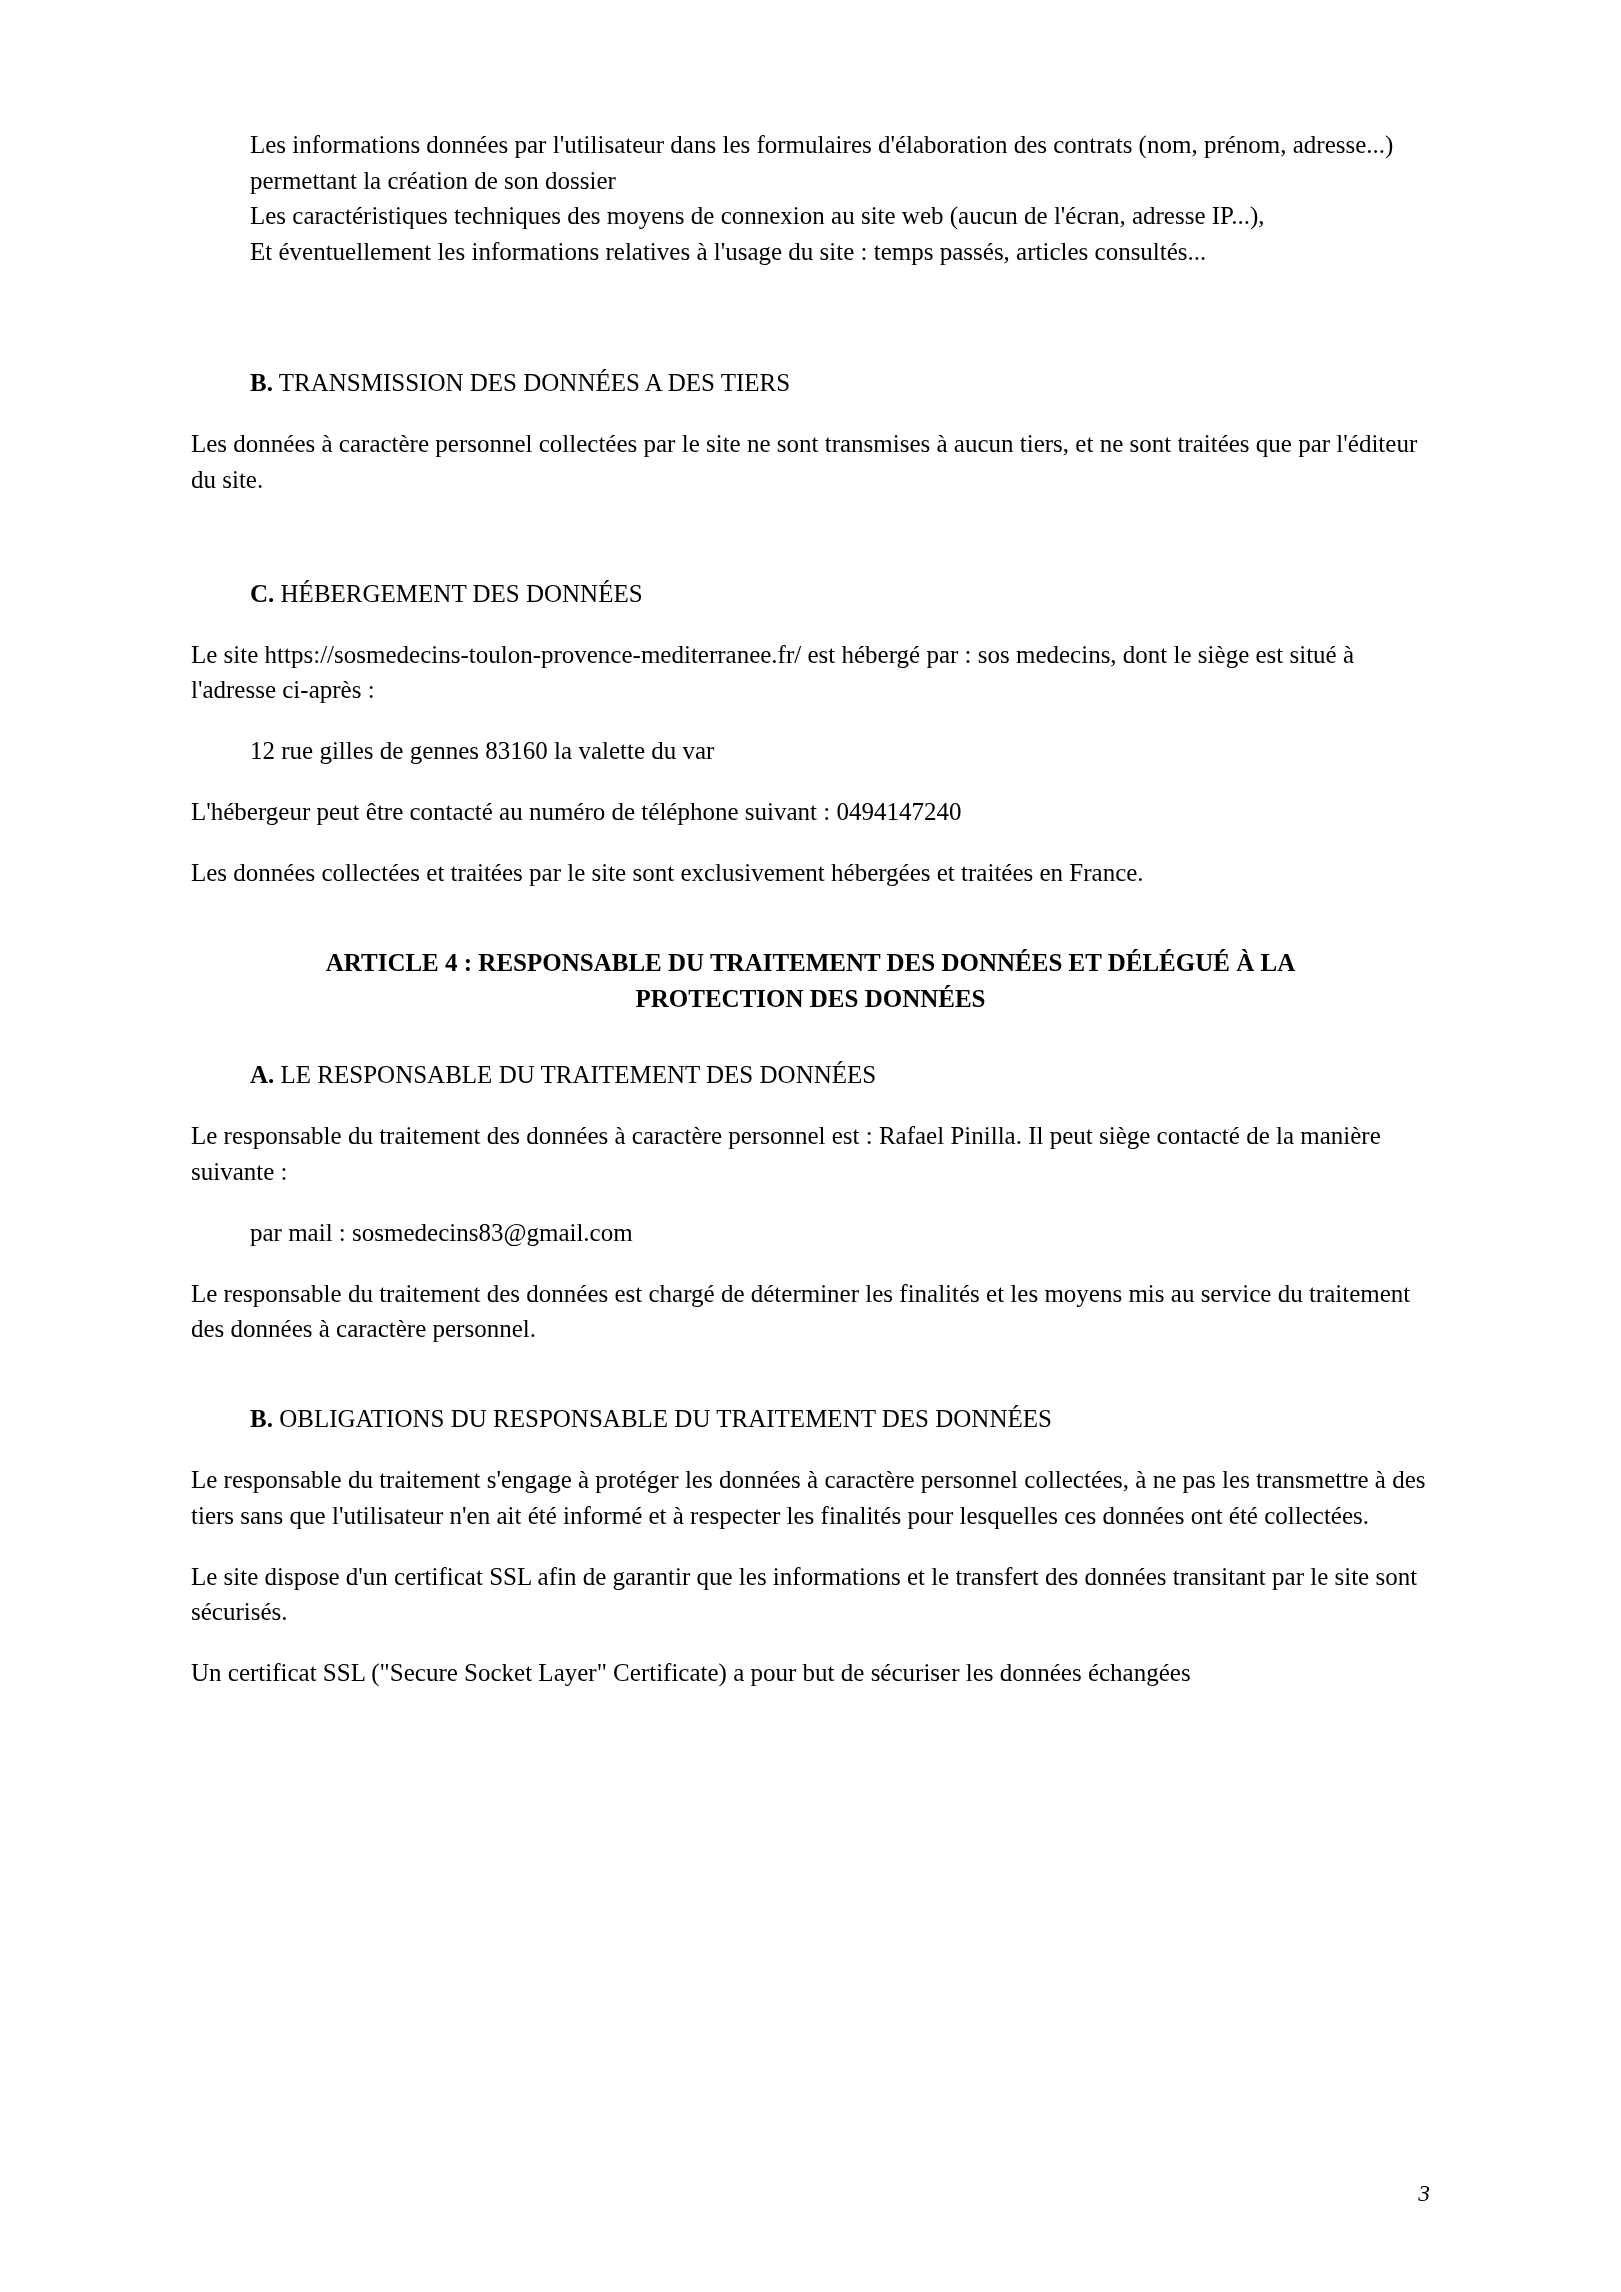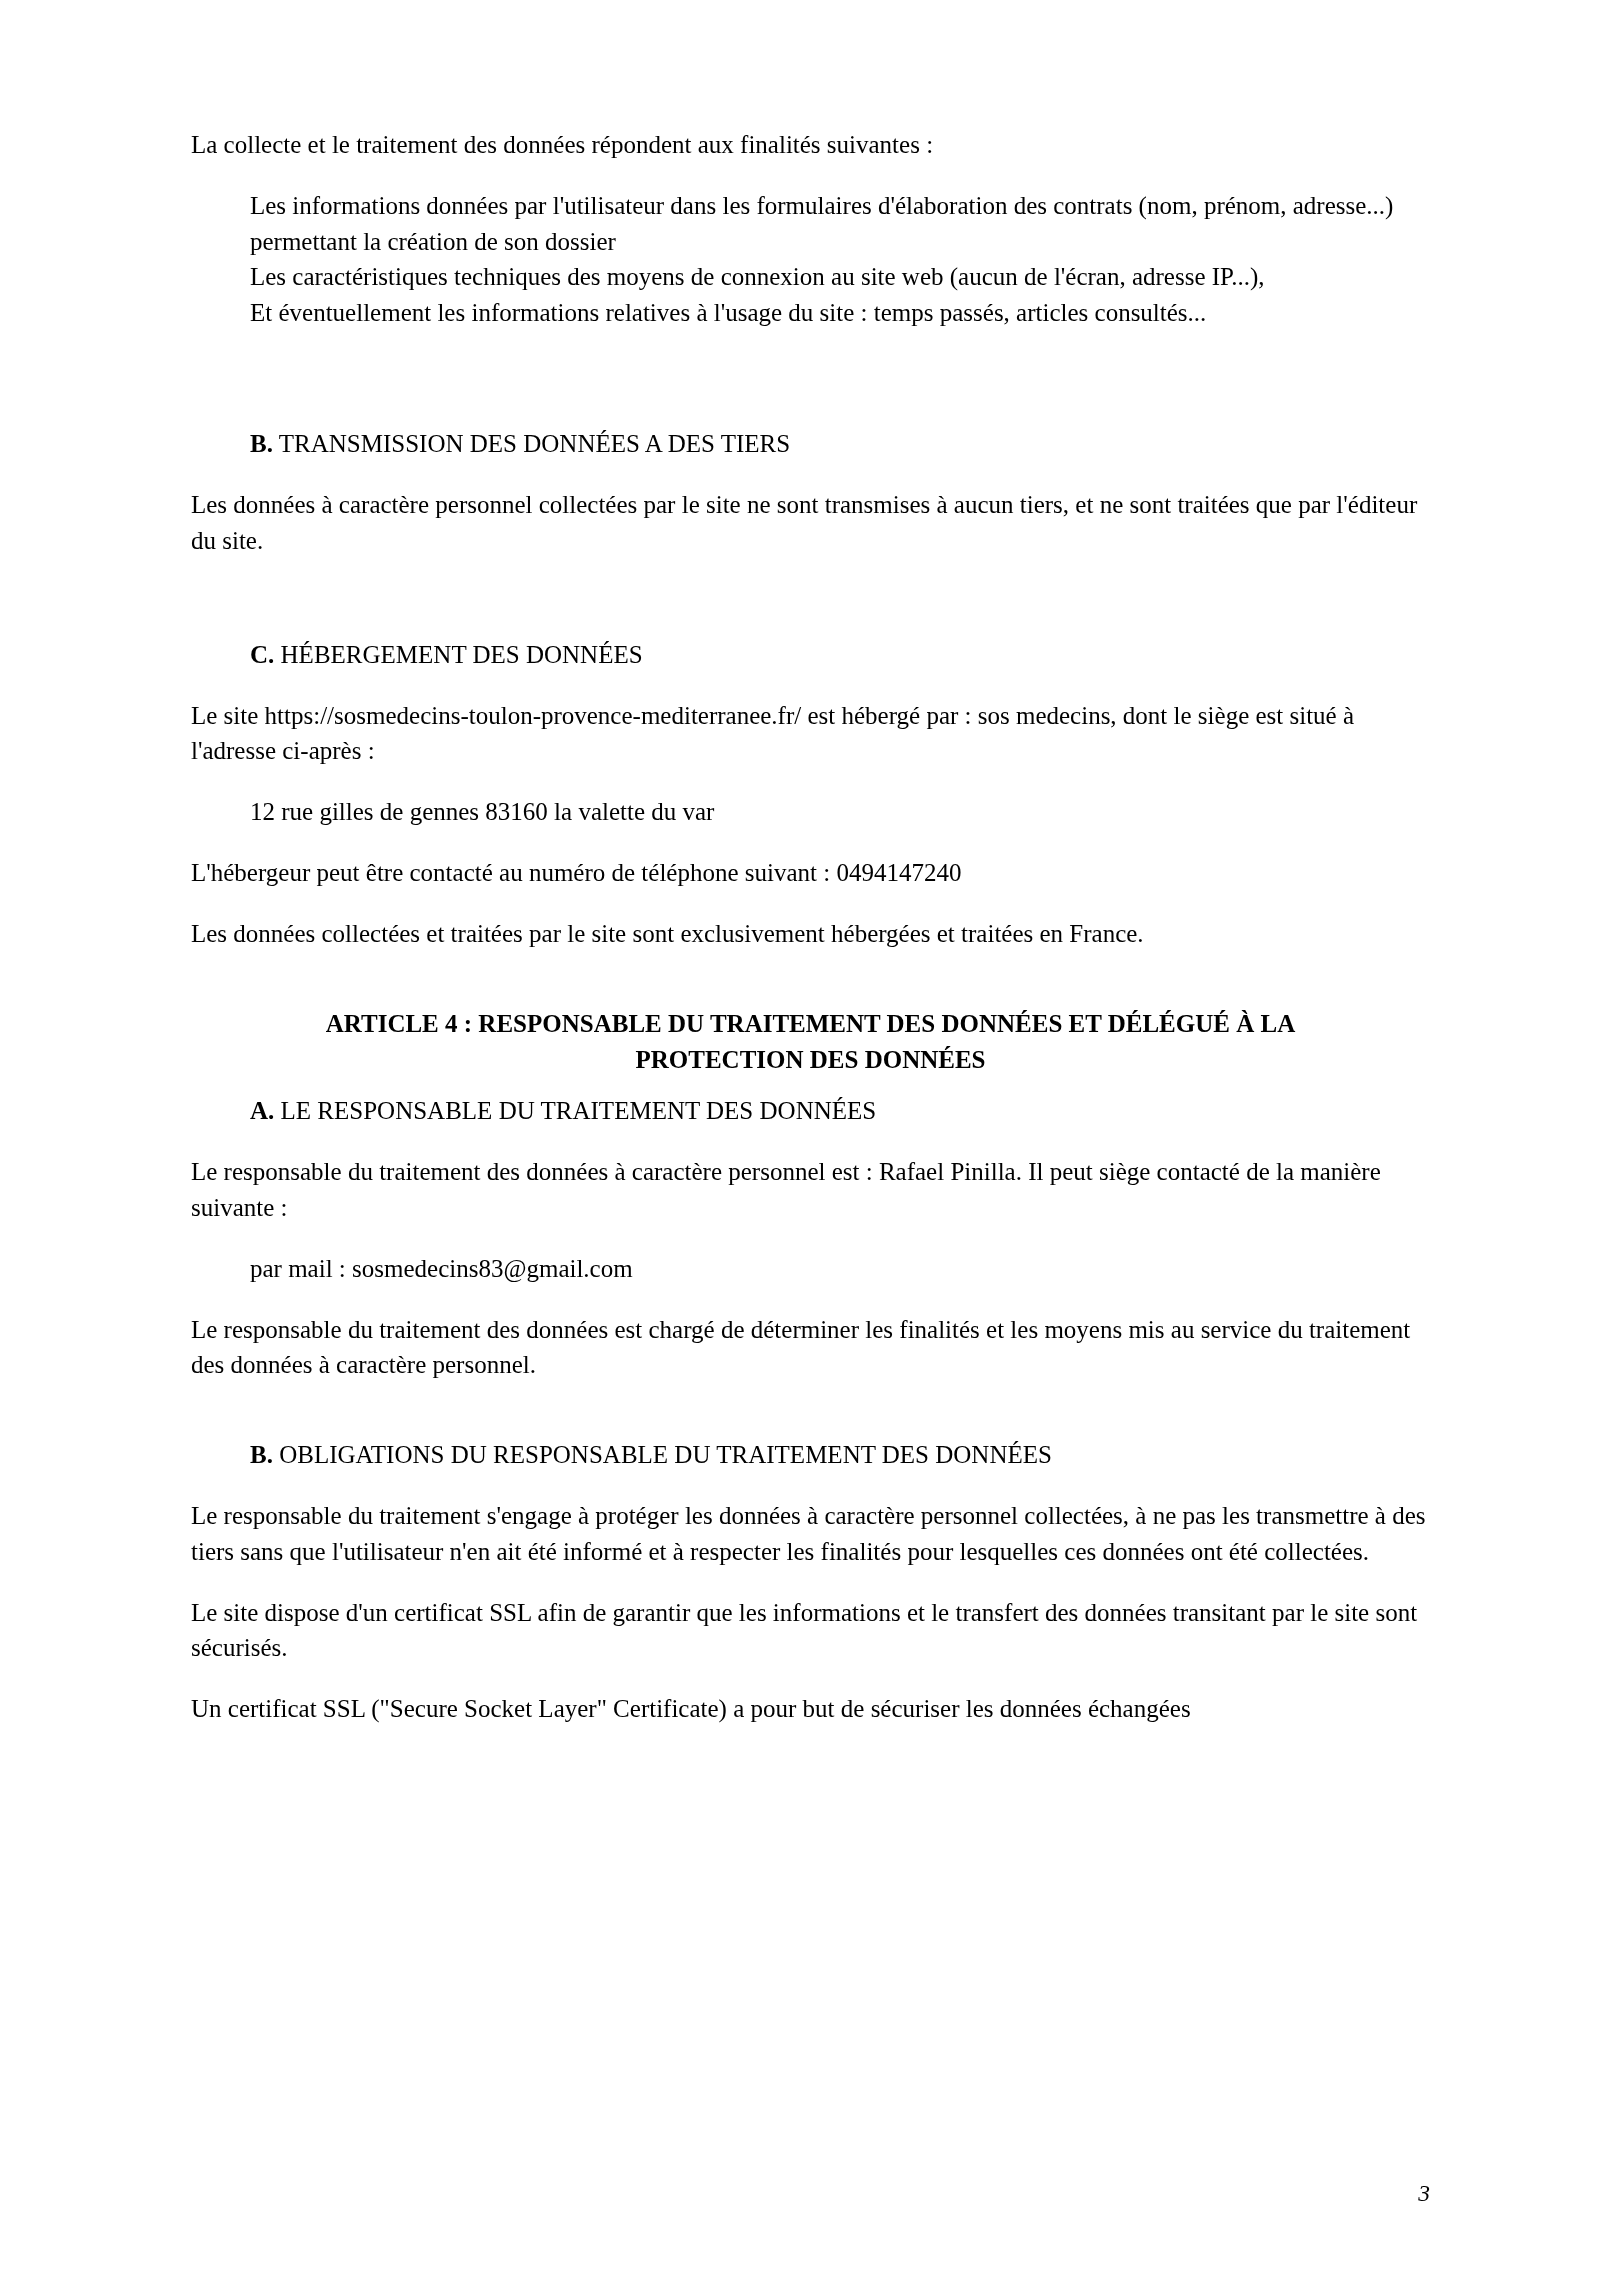--- a/index.html
+++ b/index.html
@@ -52,37 +52,36 @@
     font-size: 25px;
   }
   .heading-sub .letter {
     font-weight: bold;
   }
   .heading-main {
     text-align: center;
     font-weight: bold;
     font-size: 25px;
     line-height: 1.42;
-    margin: 0 39px 16px 39px;
+    margin: 0 39px 41px 39px;
   }
   .page-number {
     position: absolute;
     right: 191px;
     bottom: 86px;
     font-style: italic;
     font-size: 23.5px;
   }
 </style>
 </head>
 <body>
 
 <div class="page">
   <div class="doc-body">
 
-    <p class="para">La collecte et le traitement des données répondent aux finalités suivantes :</p>
 
     <div class="block-indent">
       <p class="tight">Les informations données par l'utilisateur dans les formulaires d'élaboration des contrats (nom, prénom, adresse...) permettant la création de son dossier</p>
       <p class="tight">Les caractéristiques techniques des moyens de connexion au site web (aucun de l'écran, adresse IP...),</p>
       <p class="tight">Et éventuellement les informations relatives à l'usage du site : temps passés, articles consultés...</p>
     </div>
 
     <div class="spacer-lg"></div>
 
     <p class="heading-sub"><span class="letter">B.</span><span> TRANSMISSION DES DONNÉES A DES TIERS</span></p>

